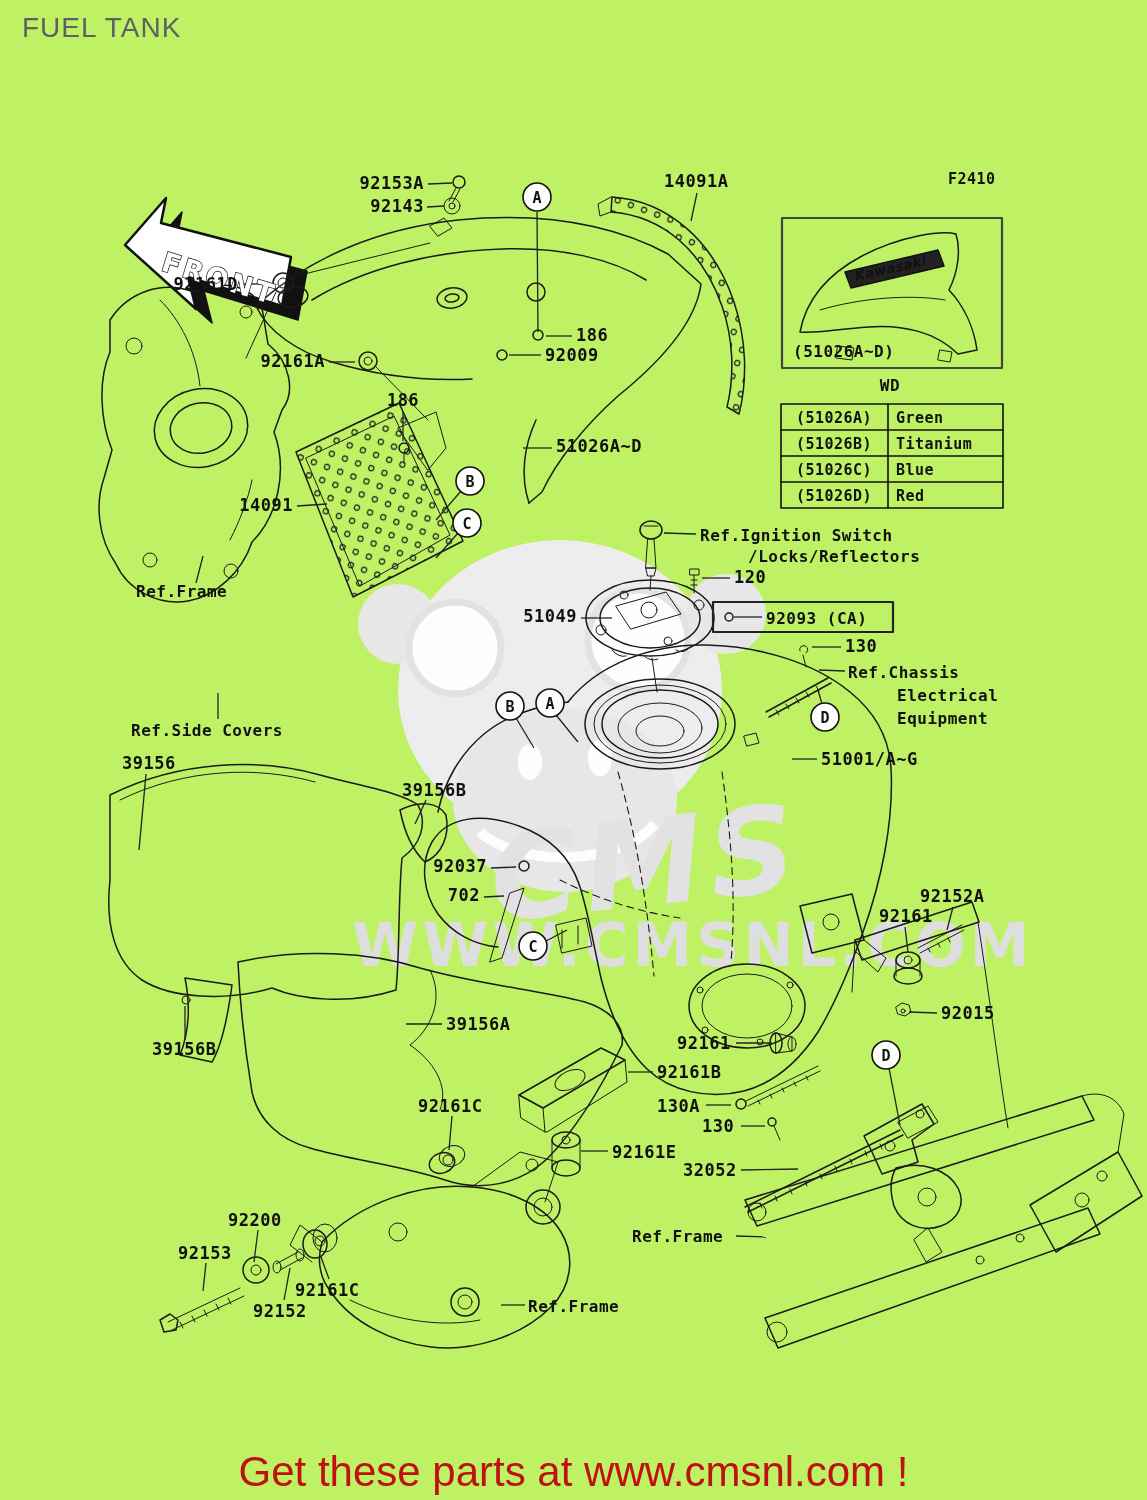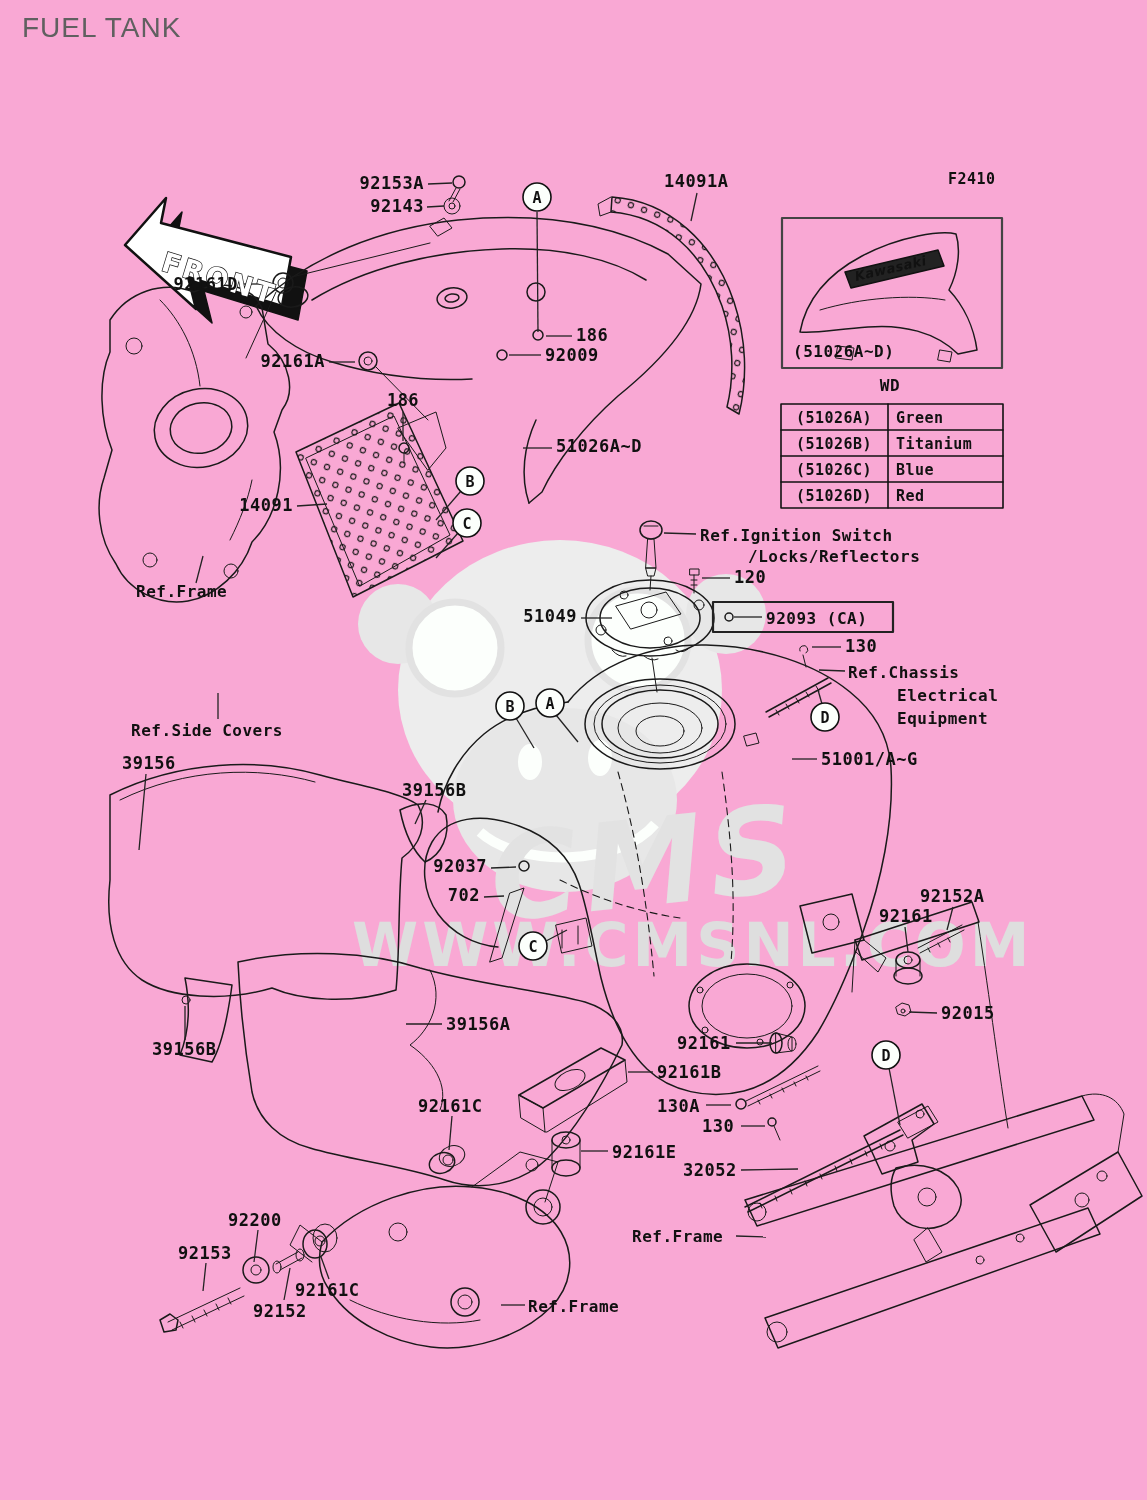--- a/index.html
+++ b/index.html
@@ -1,16 +1,16 @@
 <!DOCTYPE html>
 <html><head>
 <meta charset="utf-8">
 <style>
   html,body{margin:0;padding:0;}
-  .page{position:relative;width:1147px;height:1500px;background:#f9a8d4;overflow:hidden;
+  .page{position:relative;width:1147px;height:1500px;background:#bef264;overflow:hidden;
         font-family:"Liberation Sans",sans-serif;}
   .page-title{position:absolute;left:22px;top:12px;font-size:28px;color:#606060;
               letter-spacing:1px;}
   #diagram{position:absolute;left:0;top:0;}
   .art{fill:none;stroke:#1a1a1a;stroke-width:1.5;stroke-linejoin:round;stroke-linecap:round;}
   .thin{stroke-width:1;}
   .thick{stroke-width:2.2;}
   .dashed{stroke-dasharray:7 5;stroke-width:1.1;}
   .darkfill{fill:#222;stroke:#111;}
   .leader{fill:none;stroke:#222;stroke-width:1.3;}
@@ -401,13 +401,16 @@
         <text x="896" y="423" font-size="15" class="plabel">Green</text>
         <text x="834" y="449" text-anchor="middle" font-size="15" class="plabel">(51026B)</text>
         <text x="896" y="449" font-size="15" class="plabel">Titanium</text>
         <text x="834" y="475" text-anchor="middle" font-size="15" class="plabel">(51026C)</text>
         <text x="896" y="475" font-size="15" class="plabel">Blue</text>
         <text x="834" y="501" text-anchor="middle" font-size="15" class="plabel">(51026D)</text>
         <text x="896" y="501" font-size="15" class="plabel">Red</text>
       </g>
   </svg>
 
+  <div class="footer-banner">
+    <a href="#" style="color: rgb(192, 17, 17);">Get these parts at www.cmsnl.com !</a>
+  </div>
 </div>
 
 </body></html>

